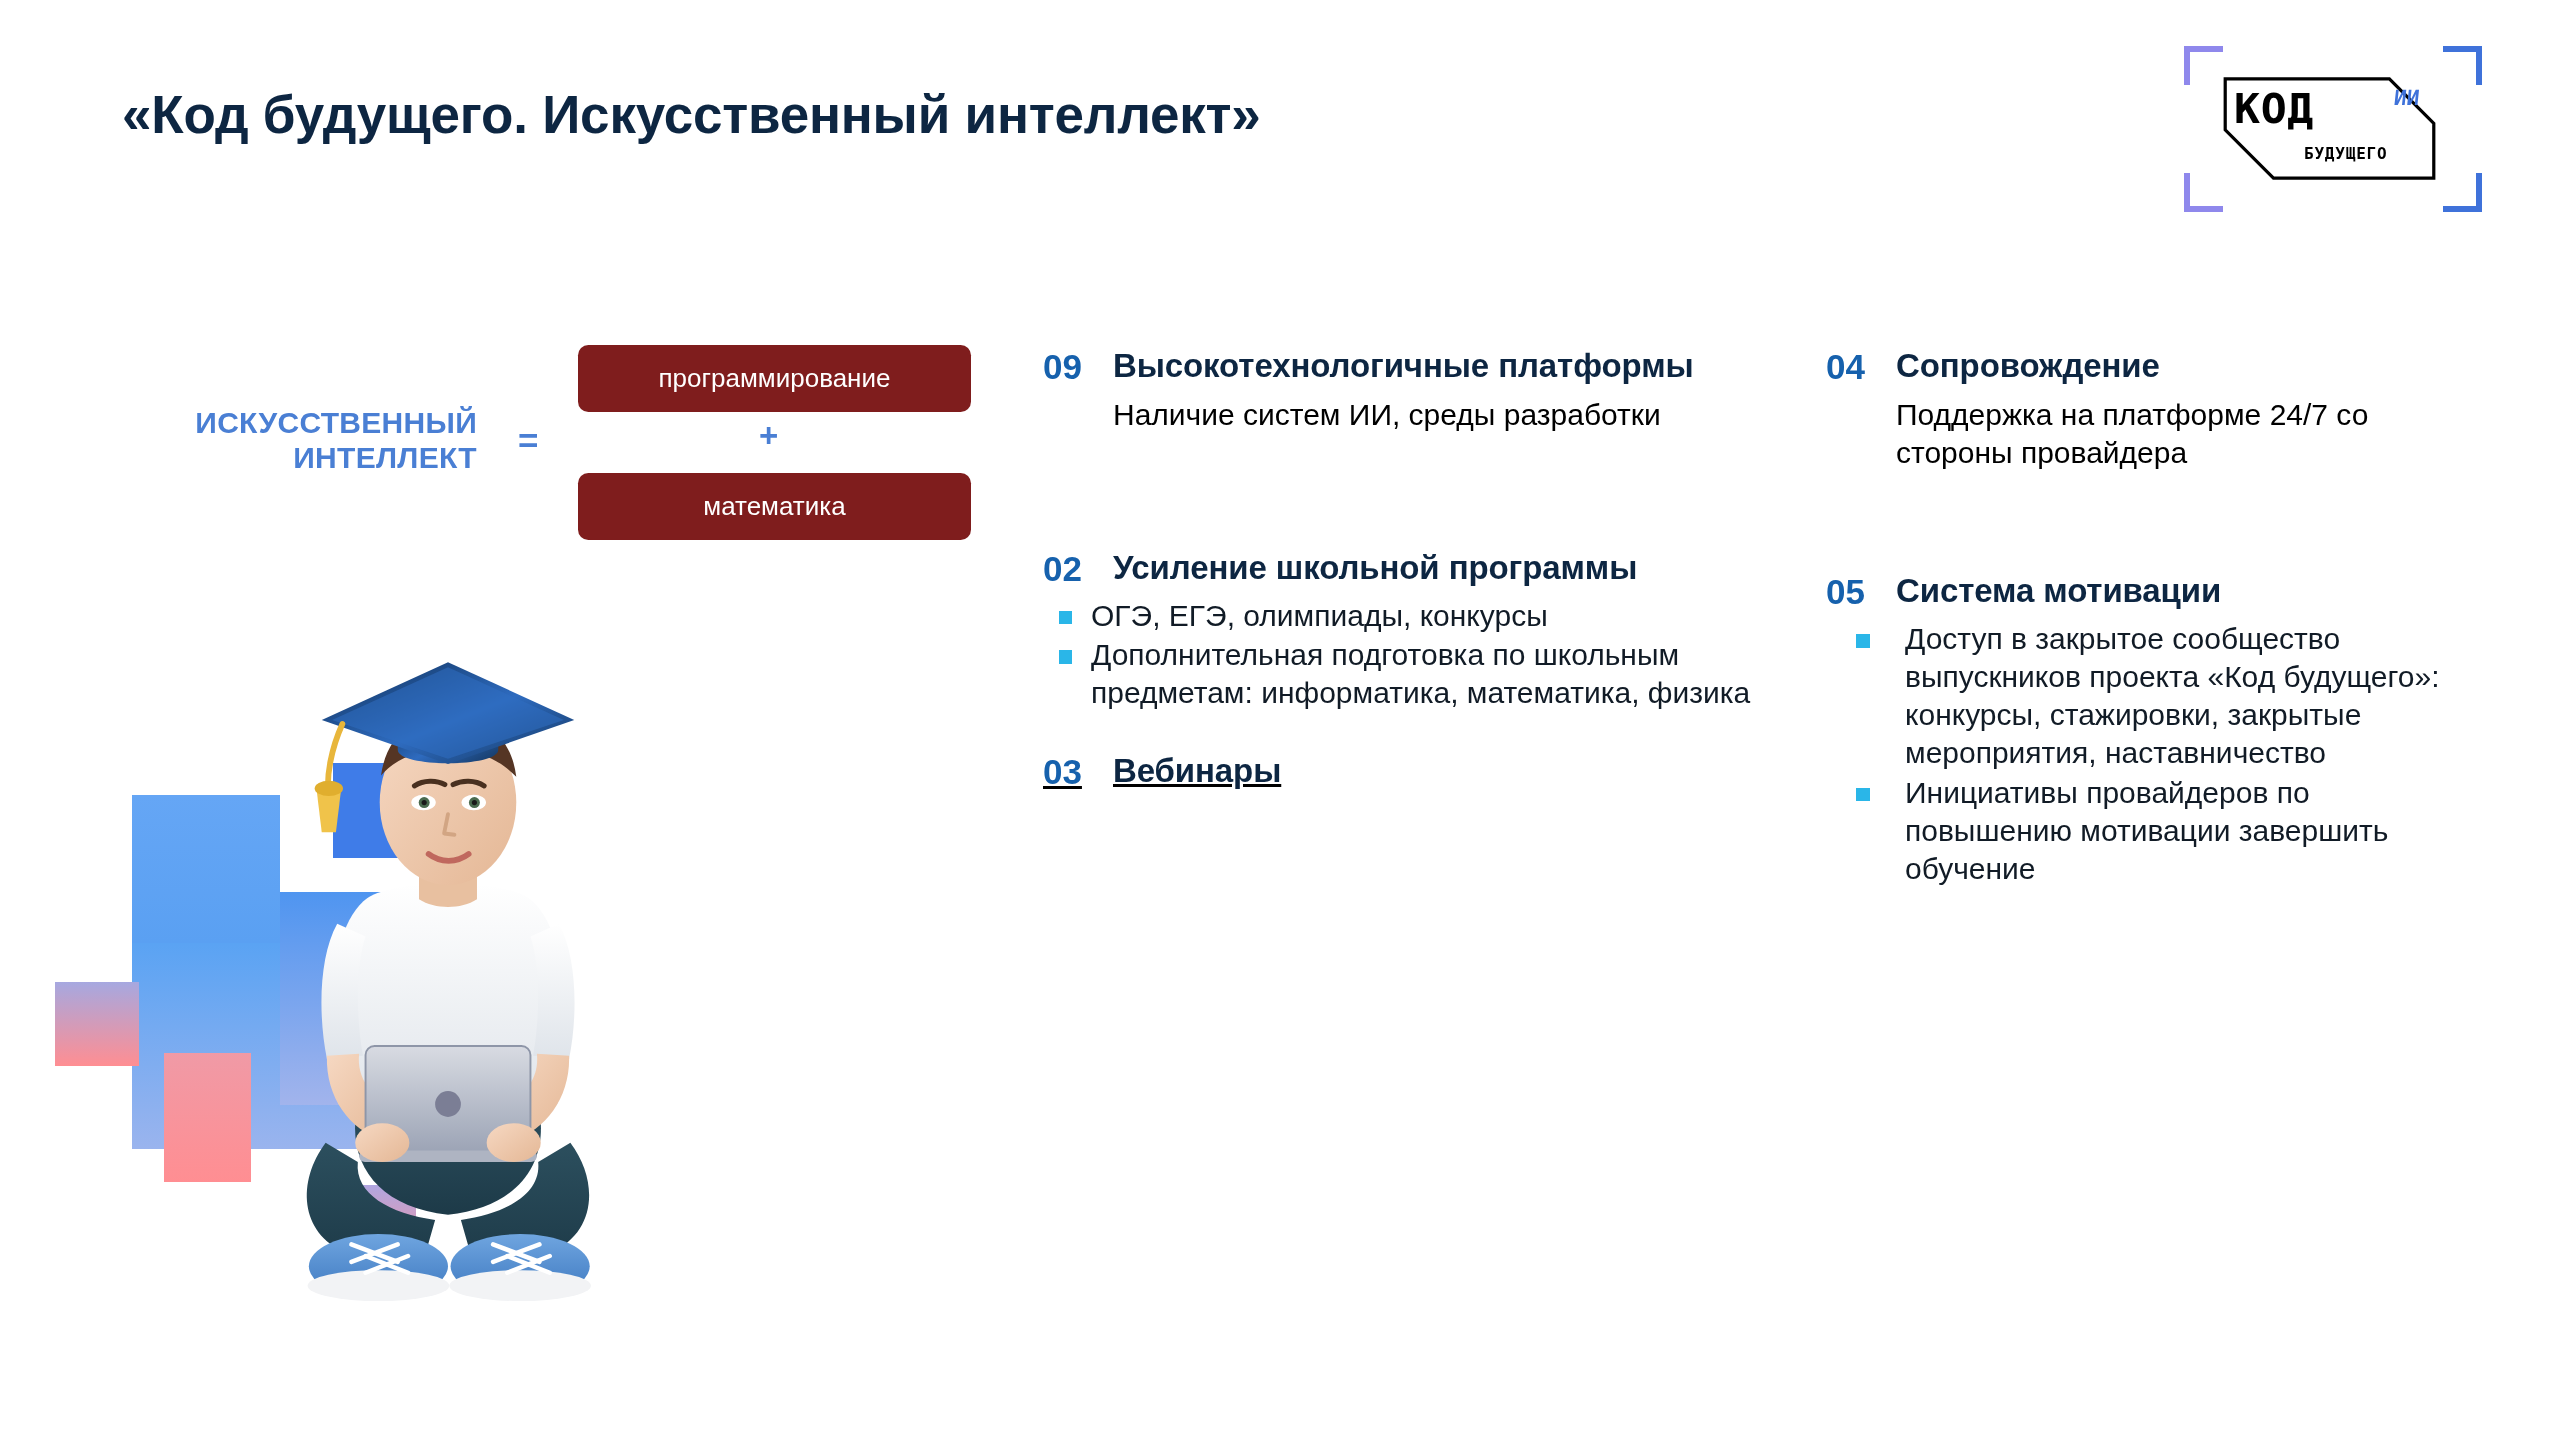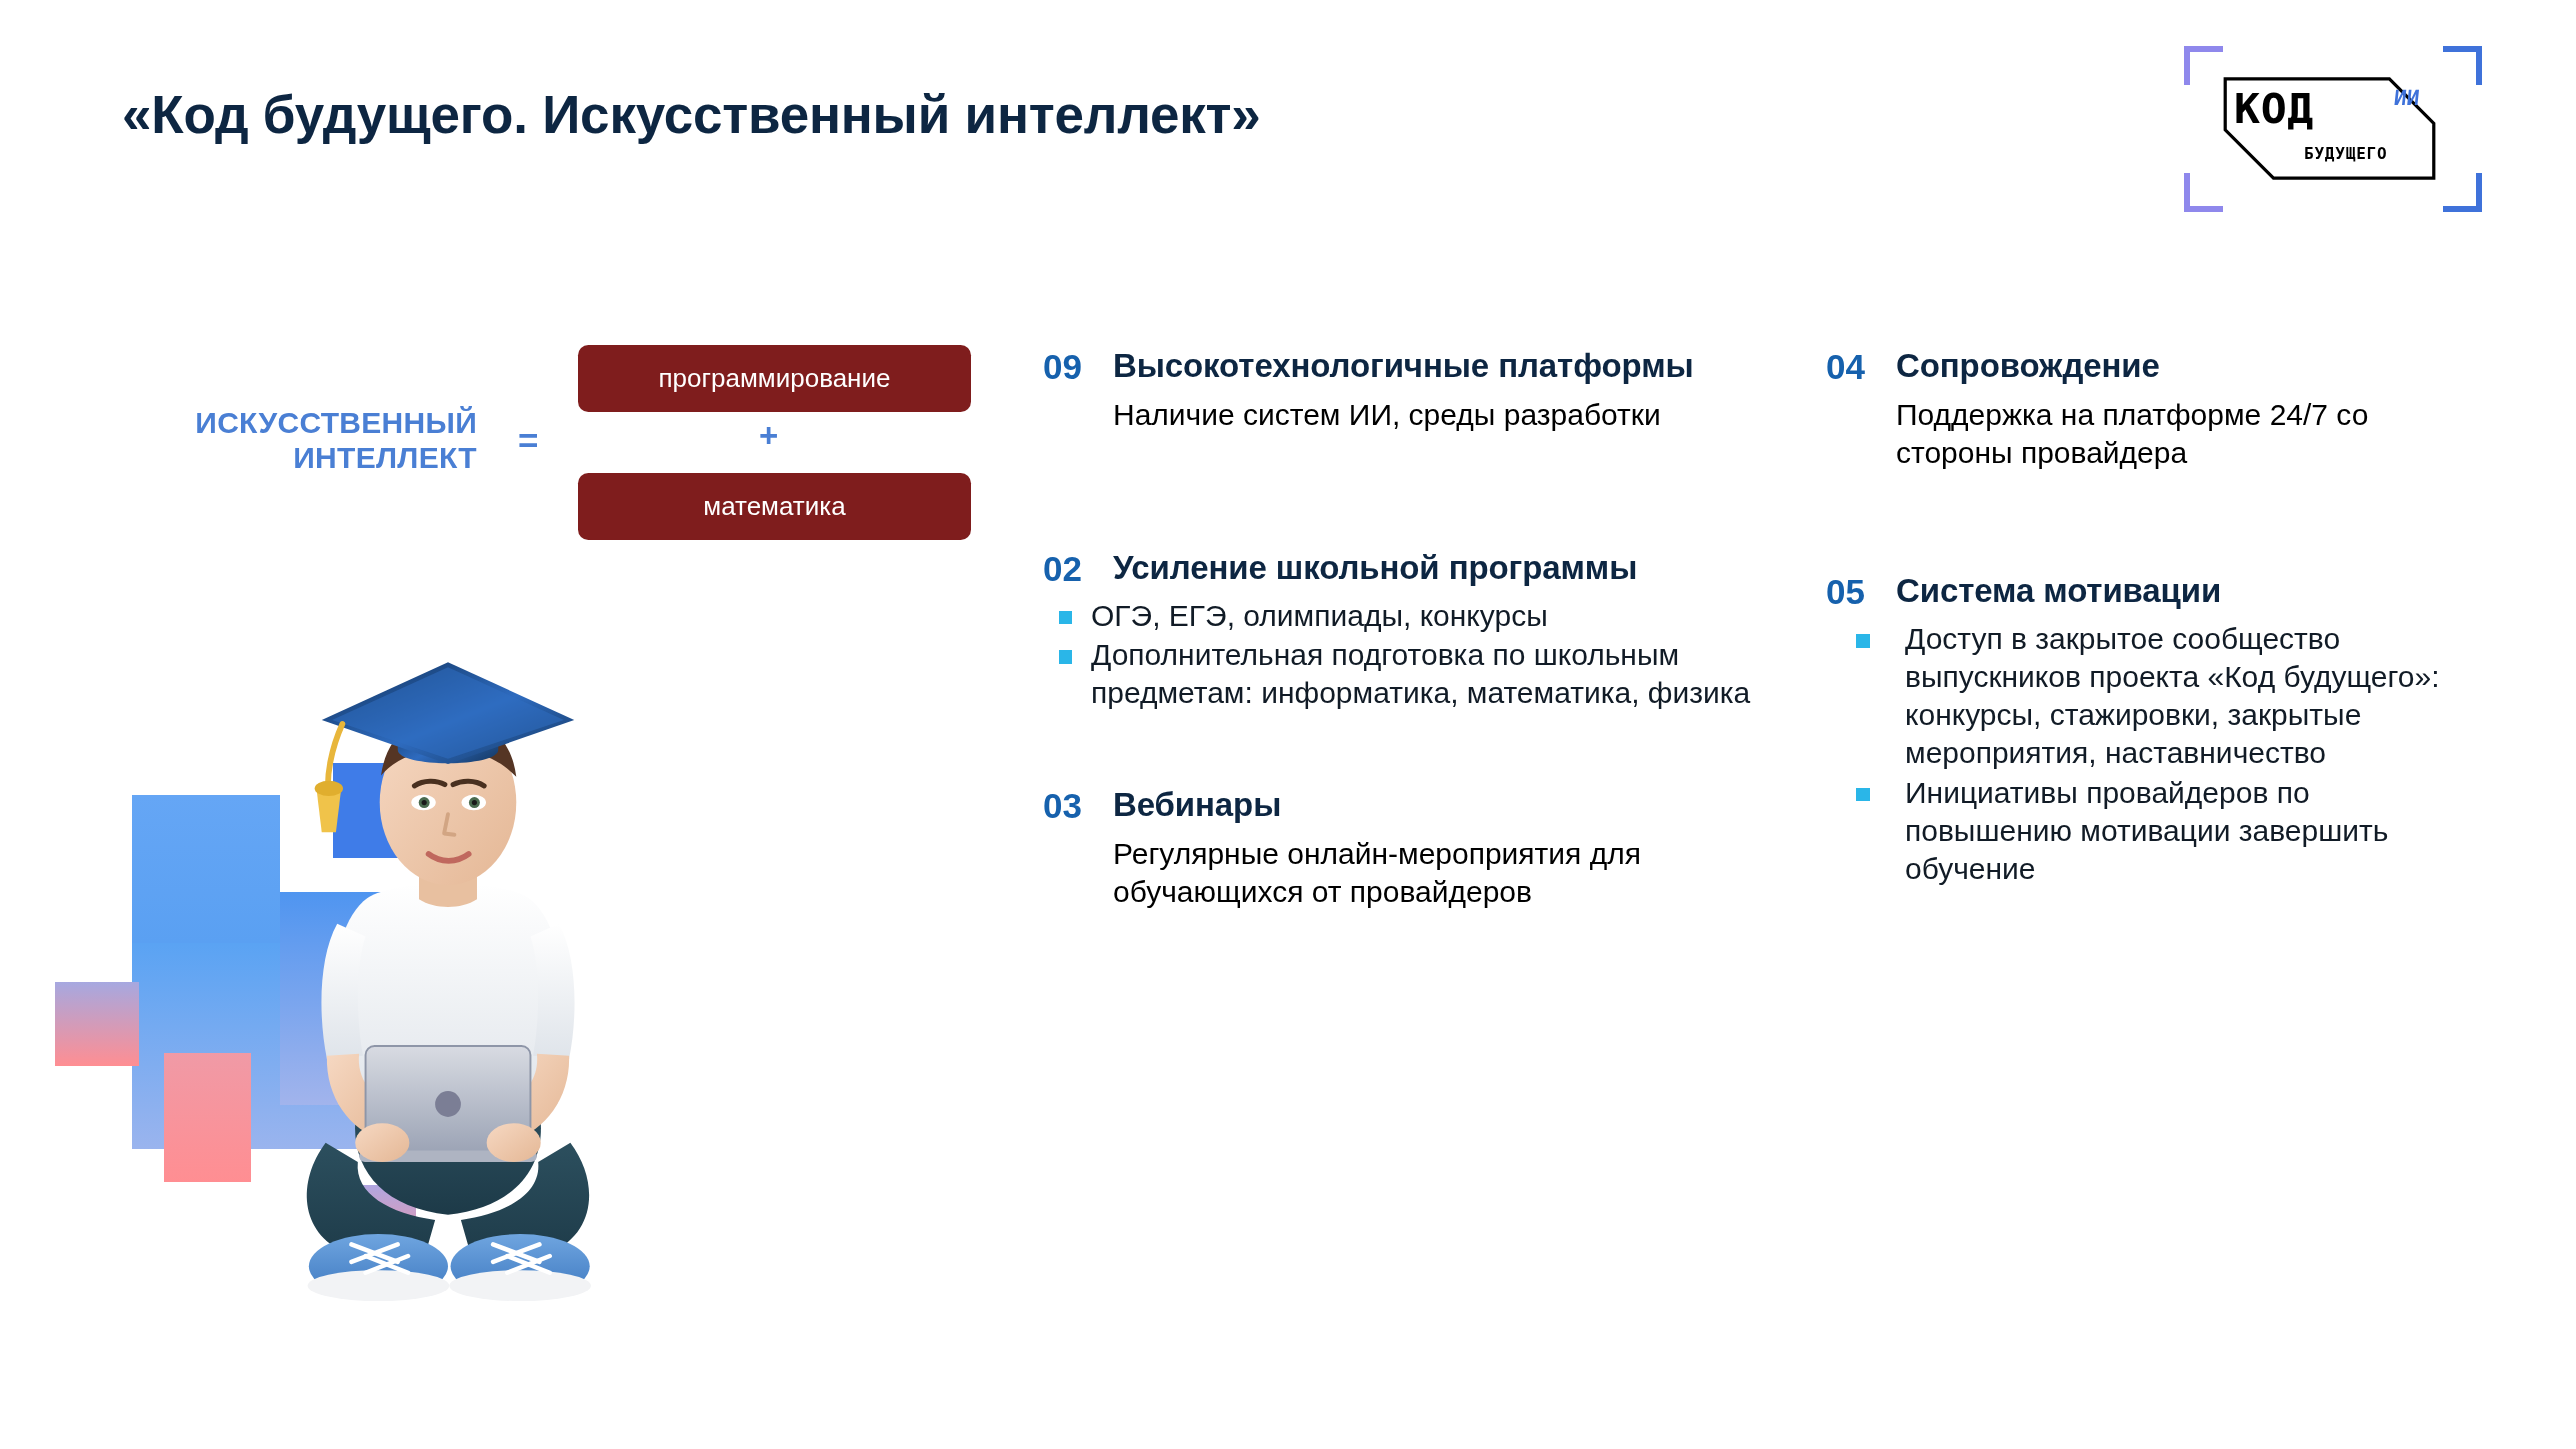--- a/index.html
+++ b/index.html
@@ -386,26 +386,25 @@
     <div class="feature" style="margin-top: 116px;">
       <div class="feature-head">
         <div class="feature-num">02</div>
         <div class="feature-title">Усиление школьной программы</div>
       </div>
       <ul class="bullets">
         <li><span class="bullet-sq"></span>ОГЭ, ЕГЭ, олимпиады, конкурсы</li>
         <li><span class="bullet-sq"></span>Дополнительная подготовка по школьным предметам: информатика, математика, физика</li>
       </ul>
     </div>
-    <div class="feature" style="margin-top: 74px;">
+    <div class="feature" style="margin-top: 40px; text-decoration: underline;">
       <div class="feature-head">
         <div class="feature-num">03</div>
         <div class="feature-title">Вебинары</div>
       </div>
-      <div class="feature-body">Регулярные онлайн-мероприятия для обучающихся от провайдеров</div>
     </div>
   </div>
 
 <div class="col col-right" id="col-right">
     <div class="feature">
       <div class="feature-head">
         <div class="feature-num">04</div>
         <div class="feature-title">Сопровождение</div>
       </div>
       <div class="feature-body">Поддержка на платформе 24/7 со стороны провайдера</div>

